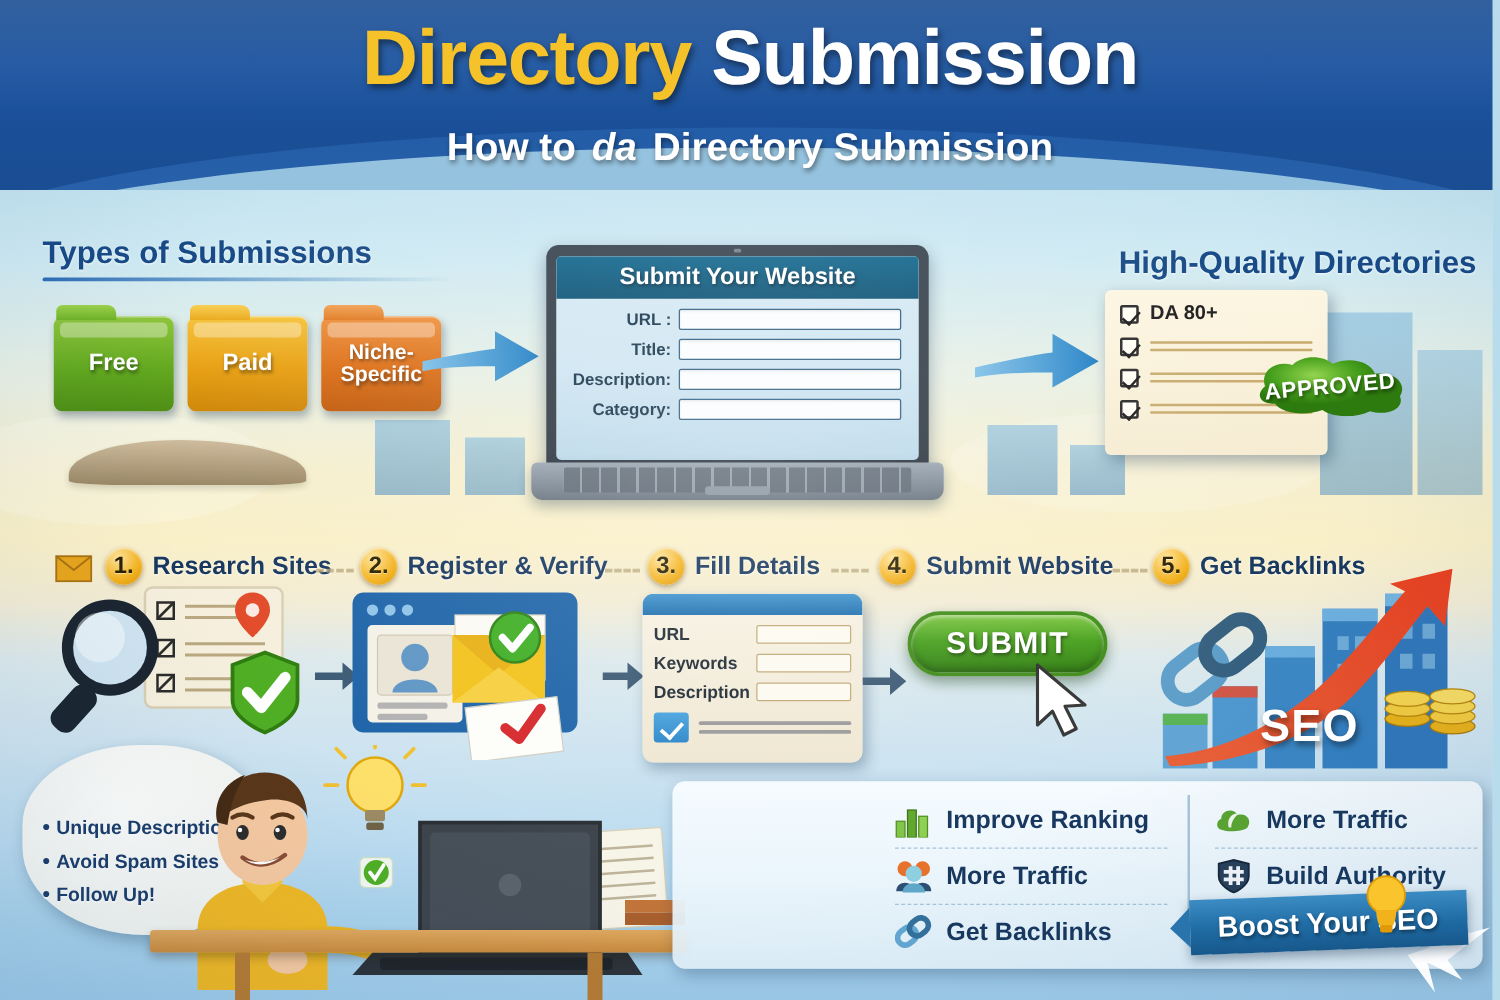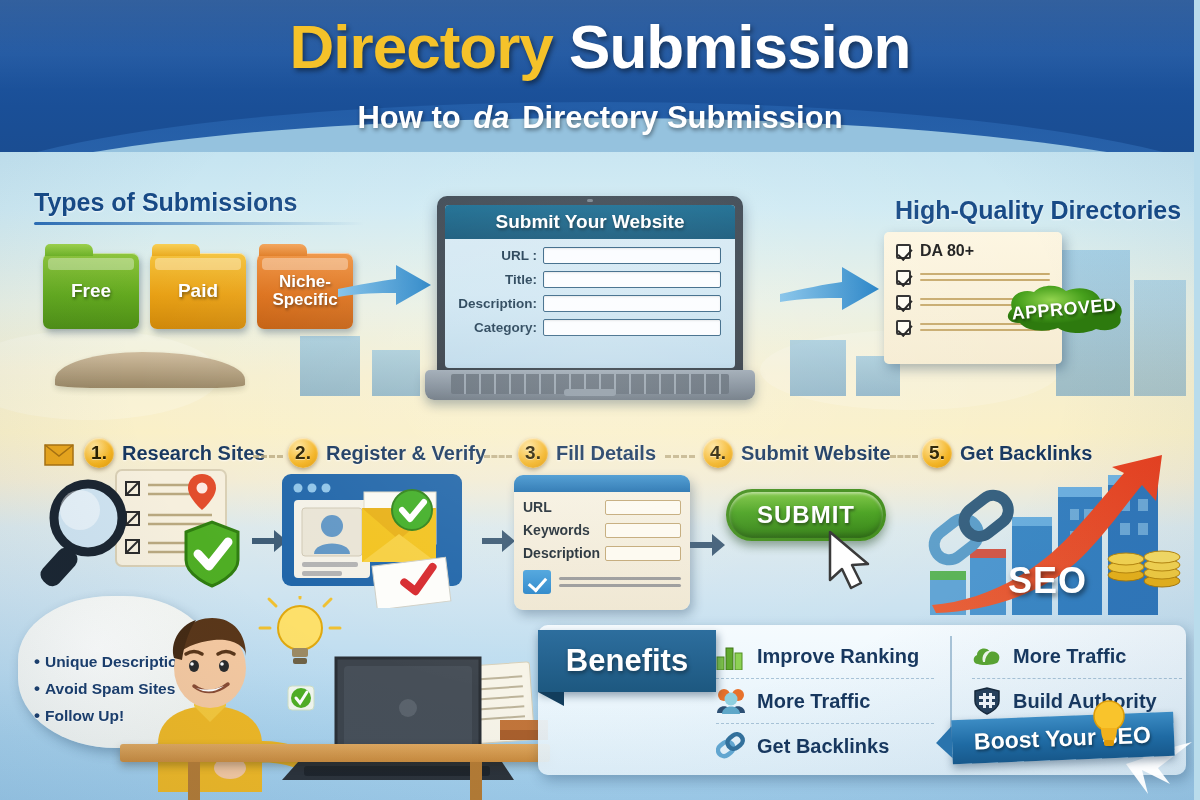--- a/index.html
+++ b/index.html
@@ -713,21 +713,20 @@
     <rect x="196" y="70" width="128" height="88" rx="4" fill="#474f58"></rect>
     <circle cx="260" cy="112" r="9" fill="#5b636c"></circle>
     <path d="M150,166 L354,166 L366,184 L134,184 Z" fill="#2c3239"></path>
     <rect x="156" y="170" width="186" height="10" rx="3" fill="#1f242a"></rect>
   </svg>
   <div class="desk"></div>
   <div class="desk-leg" style="left:188px;"></div>
   <div class="desk-leg" style="left:470px;"></div>
 
   <div class="benefits-panel"></div>
-  <div class="benefits-tag">Benefits</div>
 
   <div class="ben-col" style="left:716px; top:634px; width:218px;">
     <div class="ben-row">
       <div class="ben-ico">
         <svg width="30" height="28" viewBox="0 0 30 28">
           <rect x="1" y="15" width="7" height="13" fill="#7fc447" stroke="#4f8c1e"></rect>
           <rect x="10" y="6" width="7" height="22" fill="#5ea82b" stroke="#3d7414"></rect>
           <rect x="19" y="11" width="7" height="17" fill="#8cd152" stroke="#4f8c1e"></rect>
         </svg>
       </div>

